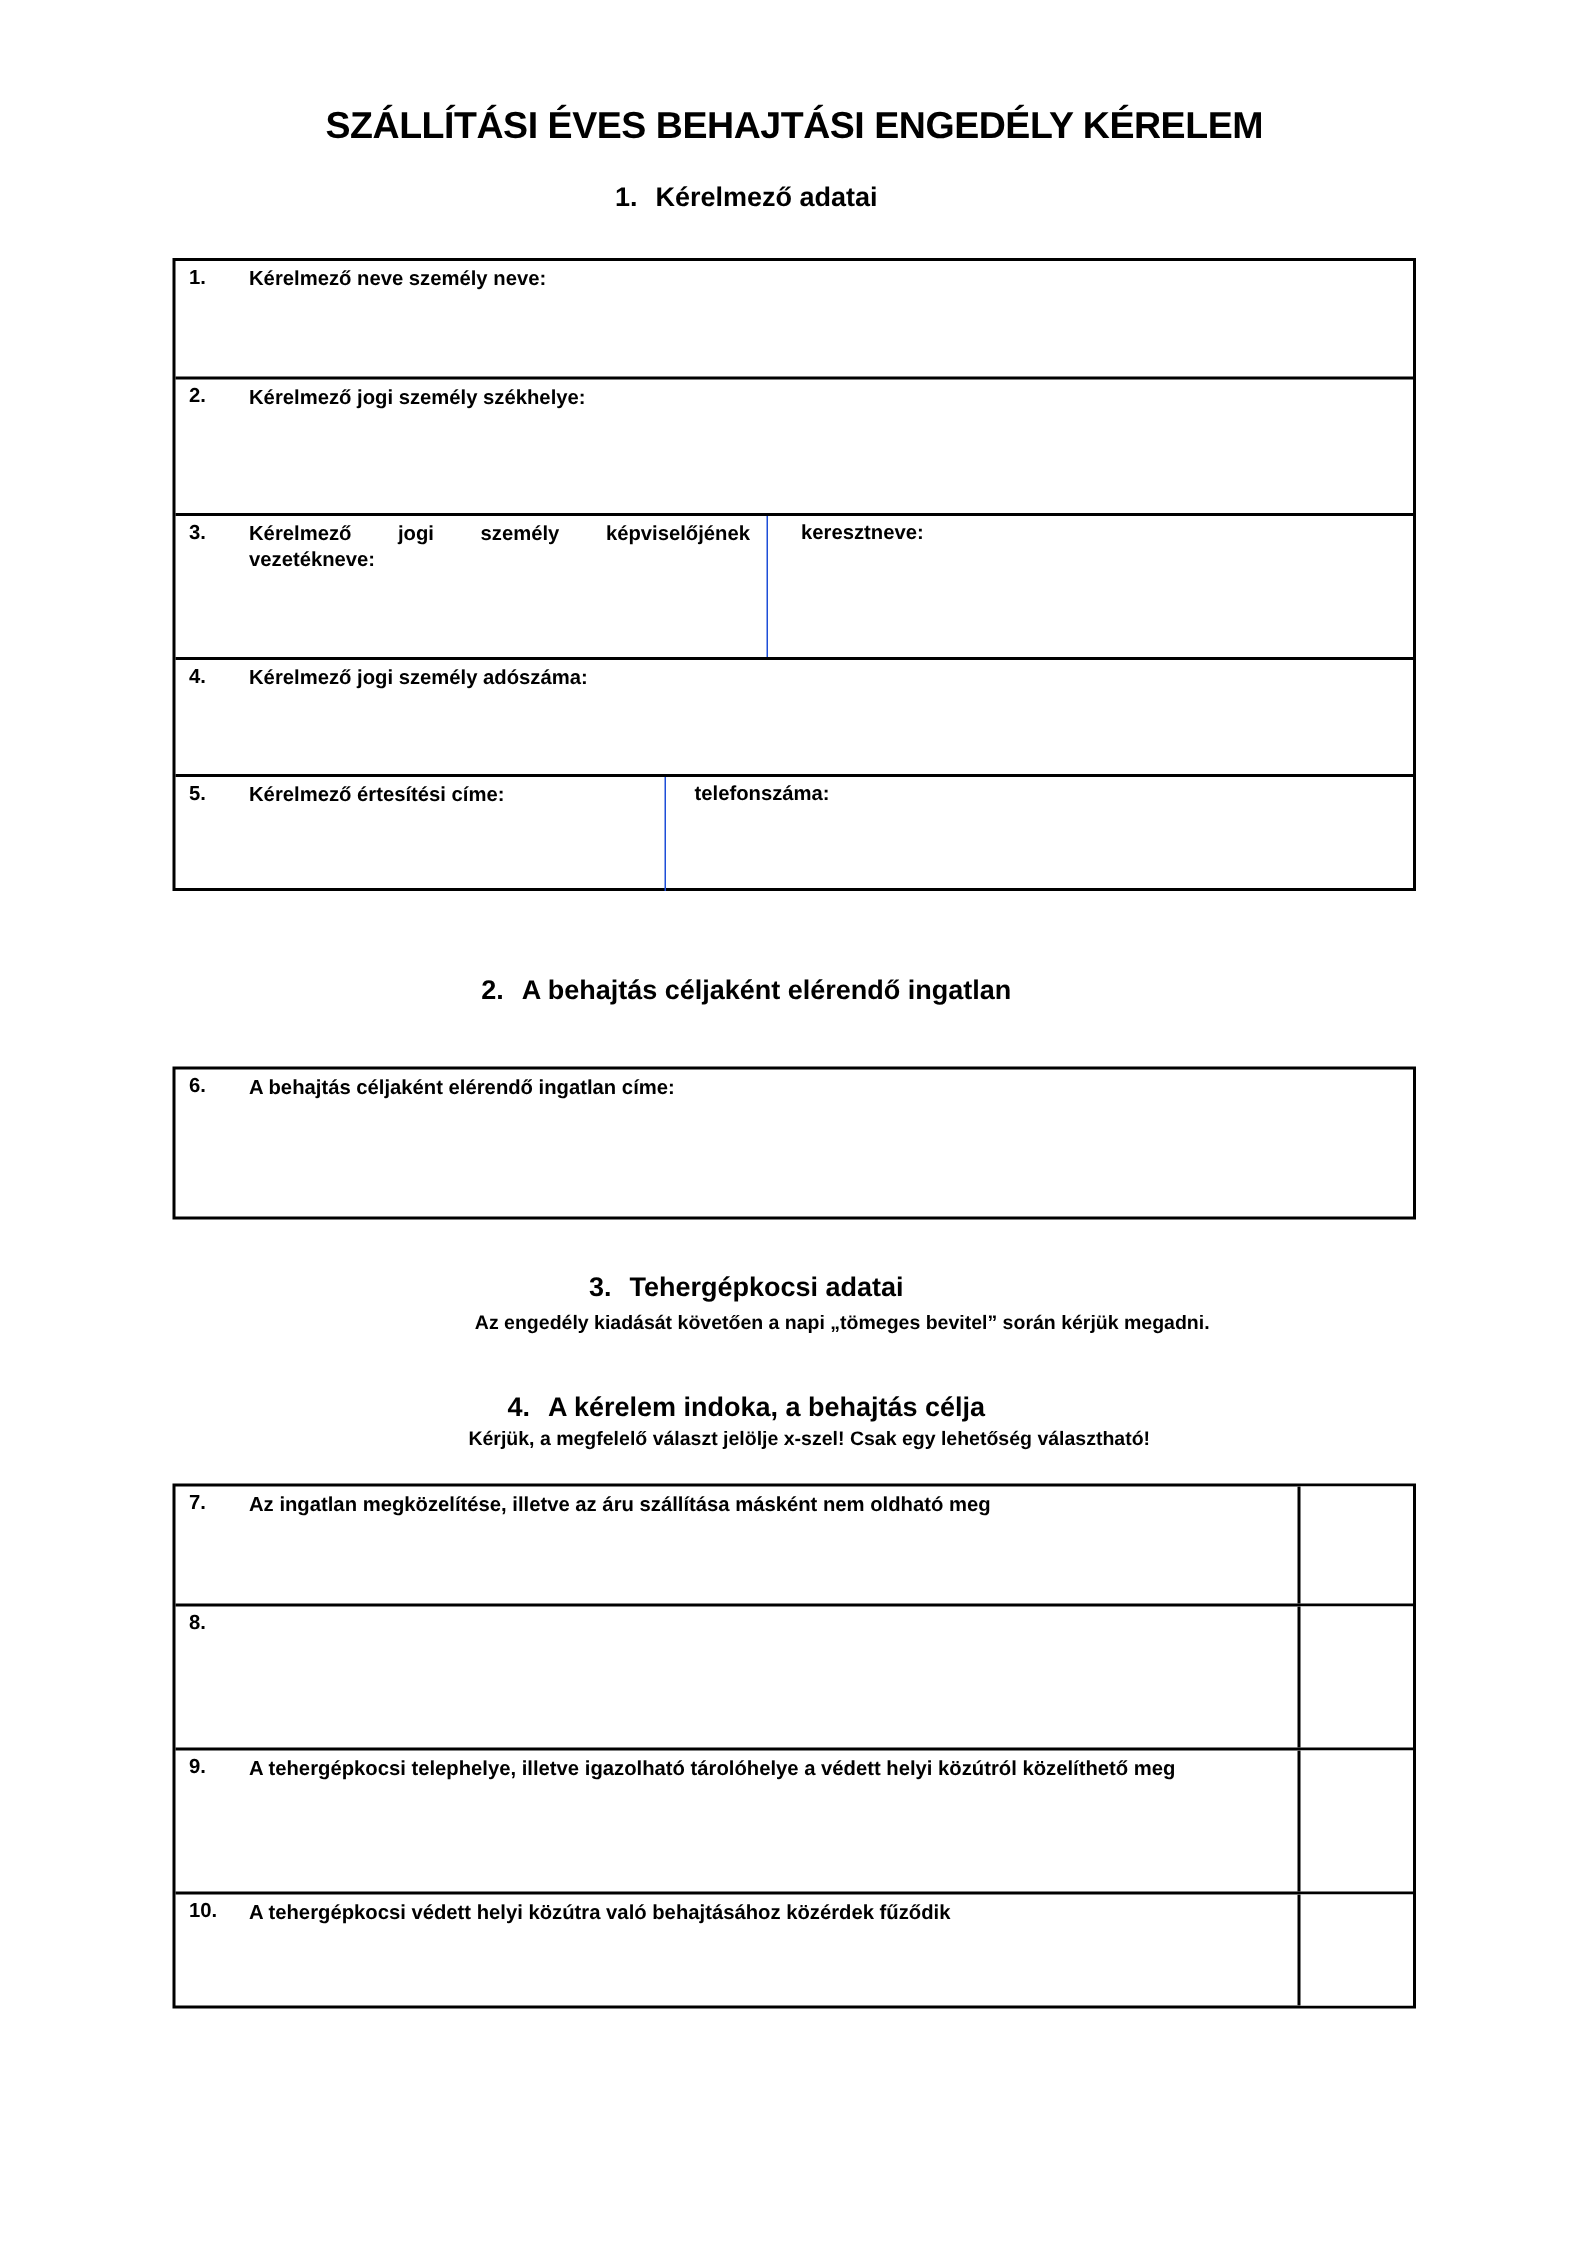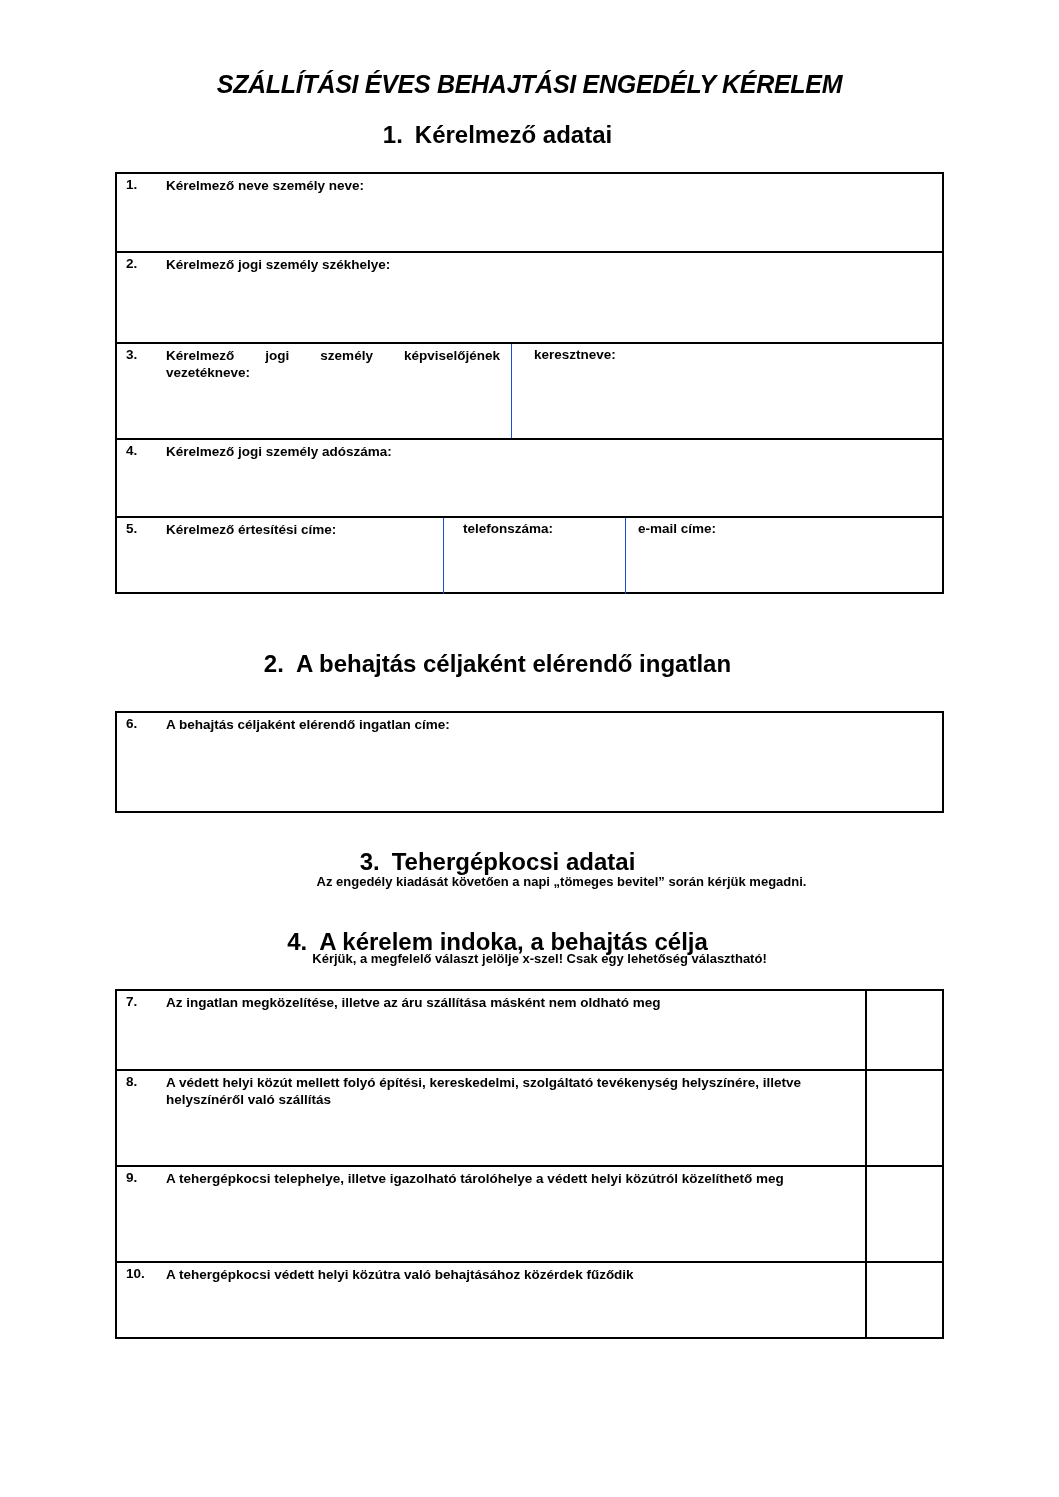--- a/index.html
+++ b/index.html
@@ -1,19 +1,19 @@
 <!DOCTYPE html>
 <html><head>
 <meta charset="utf-8">
 <style>
   html, body { margin: 0; padding: 0; background: #ffffff; }
   body { width: 1059px; height: 1497px; position: relative; font-family: "Liberation Sans", sans-serif; color: #000; overflow: hidden; }
   .abs { position: absolute; }
-  .title { left: 0; width: 1059px; top: 70px; text-align: center; font-size: 25px; font-weight: bold; letter-spacing: -0.3px; font-style: italic; }
-  .h { left: 0; width: 995px; text-align: center; font-size: 24px; font-weight: bold; }
+  .title { left: 0; width: 1059px; top: 70px; text-align: center; font-size: 25px; font-weight: bold; letter-spacing: -0.3px; }
+  .h { left: 0; width: 995px; text-align: center; font-size: 18px; font-weight: bold; }
   .h .num { margin-right: 12px; }
   .sub { left: 0; width: 1059px; text-align: center; font-size: 13px; font-weight: bold; }
   .tbl { position: absolute; border: 2px solid #000; box-sizing: border-box; }
   .row { position: absolute; left: 0; right: 0; box-sizing: border-box; }
   .row.sep { border-top: 2px solid #000; }
   .cell { position: absolute; top: 0; bottom: 0; box-sizing: border-box; font-size: 13.5px; font-weight: bold; }
   .vline { border-left: 1px solid #1d4ed8; }
   .vline2 { border-left: 2px solid #000; }
   .no { position: absolute; left: 9px; top: 3px; }
   .lbl { position: absolute; left: 49px; top: 3px; line-height: 17px; }
@@ -64,23 +64,20 @@
   </div>
 
   <div class="row sep" style="top:342px; height:78px;">
     <div class="cell" style="left:0; width:326px;">
       <span class="no">5.</span>
       <span class="lbl">Kérelmező értesítési címe:</span>
     </div>
     <div class="cell vline" style="left:326px; width:182px;">
       <span class="lbl-plain" style="left:19px;">telefonszáma:</span>
     </div>
-    <div class="cell vline" style="left:508px; right:0;">
-      <span class="lbl-plain" style="left:12px;">e-mail címe:</span>
-    </div>
   </div>
 </div>
 
 <div class="abs h" style="top:650px;">
   <span class="num">2.</span><span>A behajtás céljaként elérendő ingatlan</span>
 </div>
 
 <div class="tbl" style="left:115px; top:711px; width:829px; height:102px;">
   <div class="row" style="top:0; bottom:0;">
     <div class="cell" style="left:0; right:0;">
@@ -104,21 +101,20 @@
   <div class="row" style="top:0; height:78px;">
     <div class="cell" style="left:0; width:748px;">
       <span class="no">7.</span>
       <span class="lbl" style="width:690px;">Az ingatlan megközelítése, illetve az áru szállítása másként nem oldható meg</span>
     </div>
     <div class="cell vline2 check" style="left:748px; right:0;"></div>
   </div>
   <div class="row sep" style="top:78px; height:96px;">
     <div class="cell" style="left:0; width:748px;">
       <span class="no">8.</span>
-      <span class="lbl" style="width:690px;">A védett helyi közút mellett folyó építési, kereskedelmi, szolgáltató tevékenység helyszínére, illetve helyszínéről való szállítás</span>
     </div>
     <div class="cell vline2 check" style="left:748px; right:0;"></div>
   </div>
   <div class="row sep" style="top:174px; height:96px;">
     <div class="cell" style="left:0; width:748px;">
       <span class="no">9.</span>
       <span class="lbl" style="width:690px;">A tehergépkocsi telephelye, illetve igazolható tárolóhelye a védett helyi közútról közelíthető meg</span>
     </div>
     <div class="cell vline2 check" style="left:748px; right:0;"></div>
   </div>

